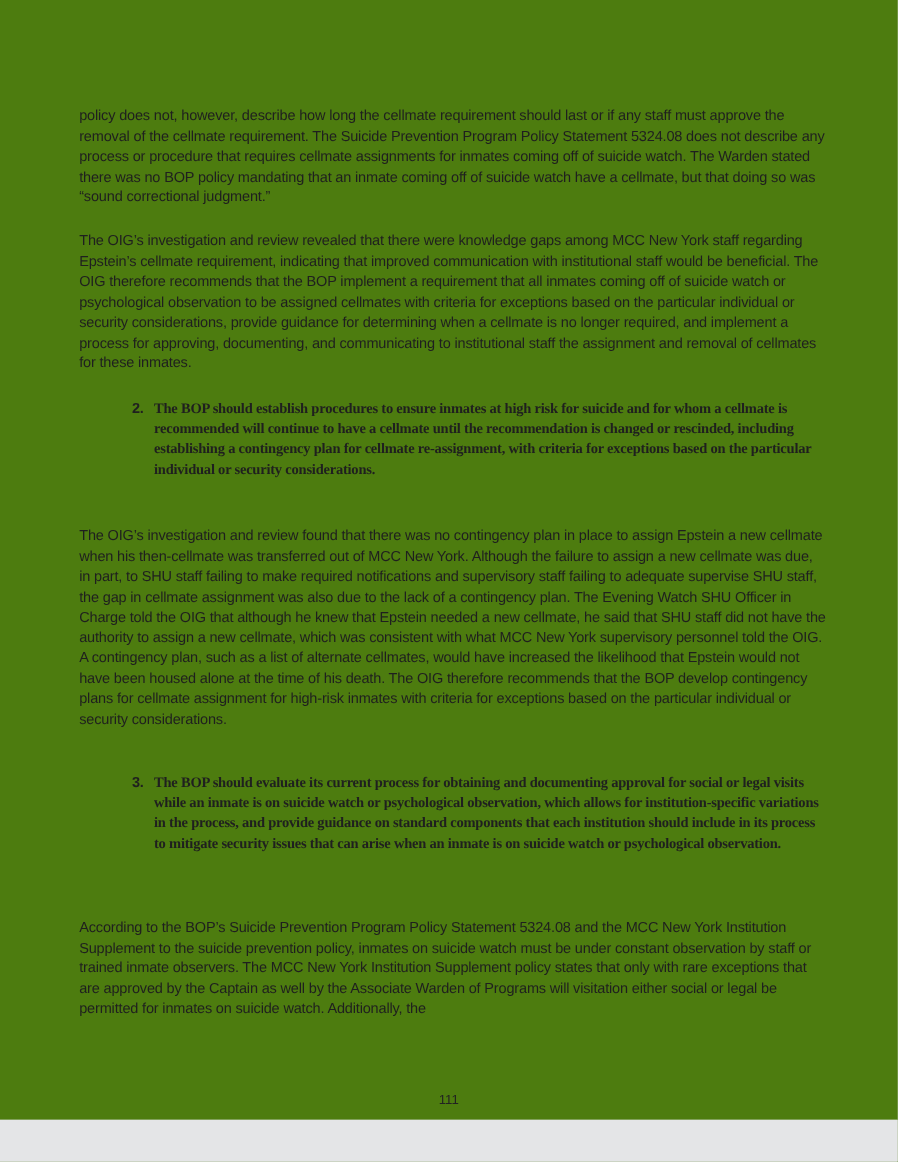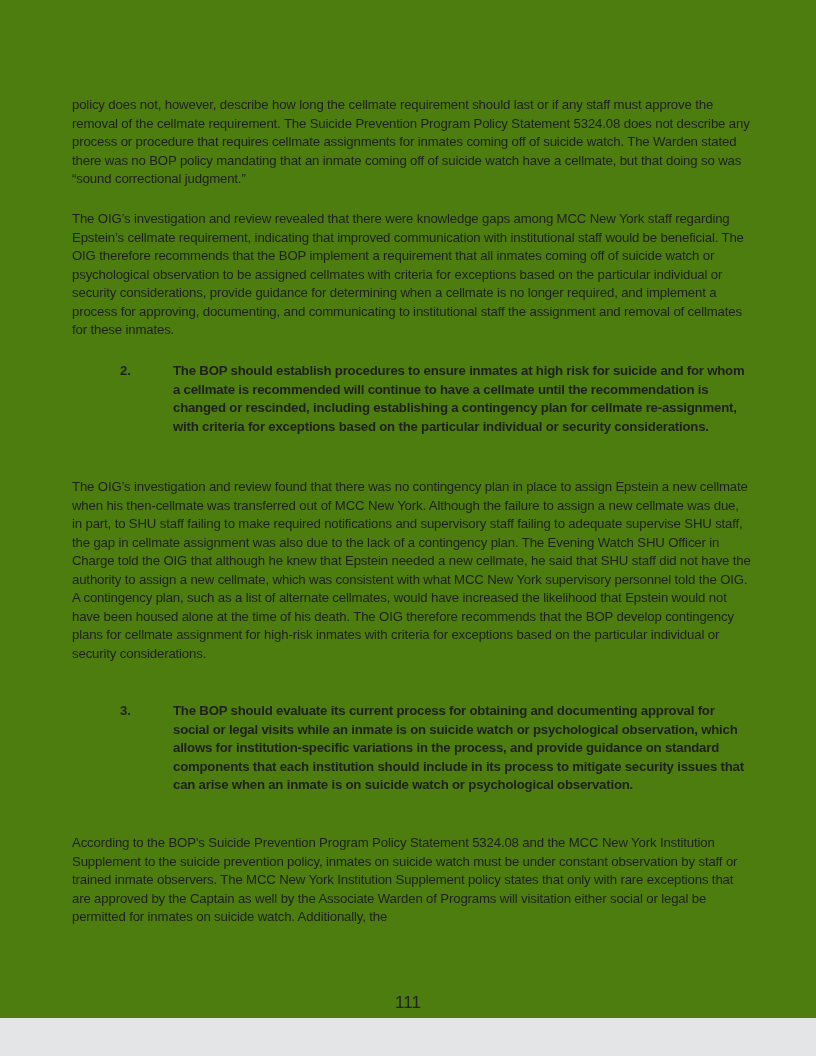--- a/index.html
+++ b/index.html
@@ -18,24 +18,24 @@
     font-size: 13.2px; line-height: 18.5px;
     letter-spacing: -0.15px;
     margin: 0;
   }
   .rec {
     position: absolute; left: 120px; width: 630px;
     font-size: 13.2px; line-height: 18.5px; font-weight: bold;
     letter-spacing: -0.2px;
   }
   .rec .num { position: absolute; left: 0; top: 0; }
-  .rec .txt { margin-left: 53px; display: block; }
+  .rec .txt { margin-left: 20px; display: block; font-family: Liberation Serif, serif; }
   .page-number {
     position: absolute; top: 993px; left: 0; width: 816px; text-align: center;
-    font-size: 17px; color: #222;
+    font-size: 12px; color: #222;
   }
 </style>
 </head>
 <body>
 
 <div class="page">
 
   <p class="body-text" style="top:96px;">policy does not, however, describe how long the cellmate requirement should last or if any staff must approve the removal of the cellmate requirement.  The Suicide Prevention Program Policy Statement 5324.08 does not describe any process or procedure that requires cellmate assignments for inmates coming off of suicide watch.  The Warden stated there was no BOP policy mandating that an inmate coming off of suicide watch have a cellmate, but that doing so was “sound correctional judgment.”</p>
 
   <p class="body-text" style="top:210px;">The OIG’s investigation and review revealed that there were knowledge gaps among MCC New York staff regarding Epstein’s cellmate requirement, indicating that improved communication with institutional staff would be beneficial.  The OIG therefore recommends that the BOP implement a requirement that all inmates coming off of suicide watch or psychological observation to be assigned cellmates with criteria for exceptions based on the particular individual or security considerations, provide guidance for determining when a cellmate is no longer required, and implement a process for approving, documenting, and communicating to institutional staff the assignment and removal of cellmates for these inmates.</p>

